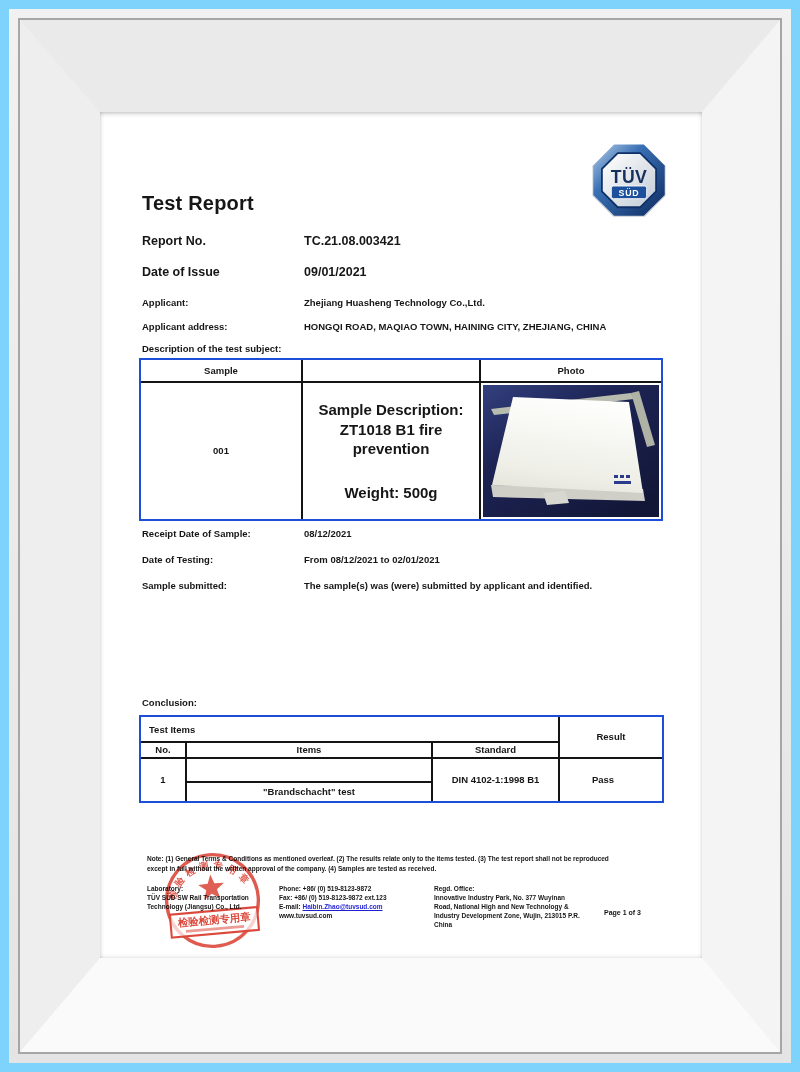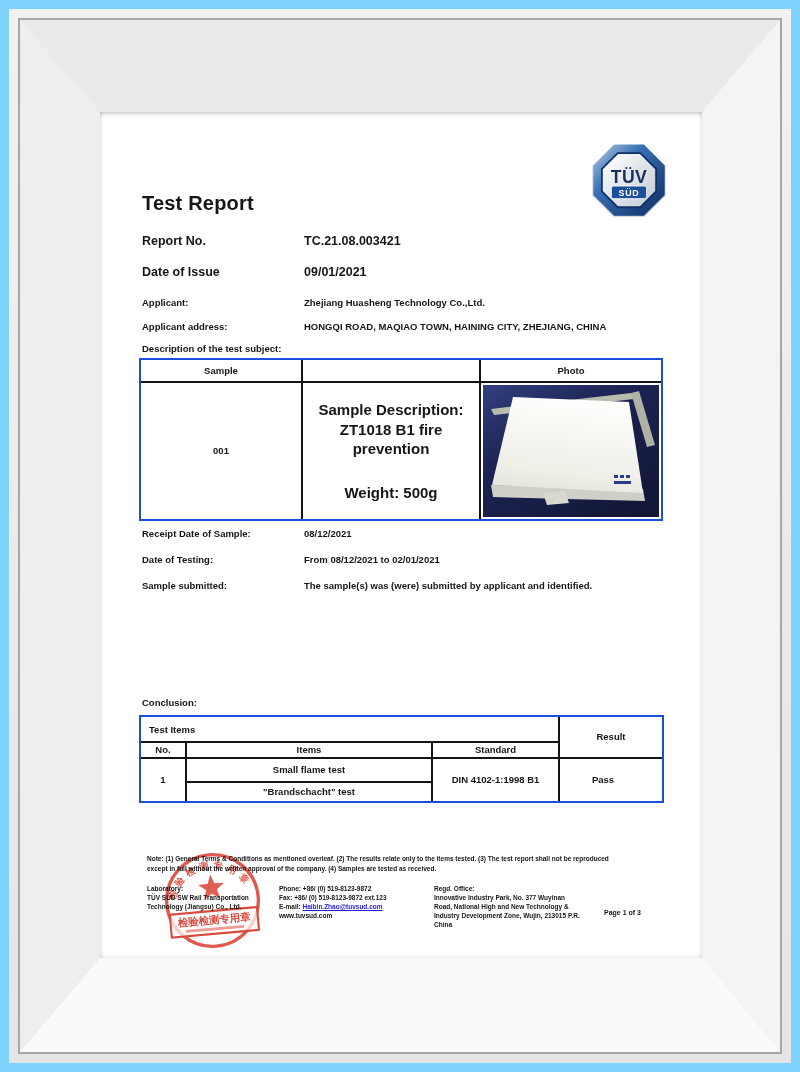--- a/index.html
+++ b/index.html
@@ -162,21 +162,20 @@
       <div class="line" style="left:0;top:40px;width:521px;height:2px"></div>
       <div class="line" style="left:46px;top:64px;width:244px;height:2px"></div>
 
       <div class="cell" style="left:419px;top:0;width:102px;height:40px">Result</div>
       <div class="cell left" style="left:8px;top:2px;width:300px;height:22px">Test Items</div>
       <div class="cell" style="left:0;top:26px;width:44px;height:14px">No.</div>
       <div class="cell" style="left:46px;top:26px;width:244px;height:14px">Items</div>
       <div class="cell" style="left:292px;top:26px;width:125px;height:14px">Standard</div>
 
       <div class="cell" style="left:0;top:42px;width:44px;height:42px">1</div>
-      <div class="cell" style="left:46px;top:42px;width:244px;height:22px">Small flame test</div>
       <div class="cell" style="left:46px;top:66px;width:244px;height:18px">"Brandschacht" test</div>
       <div class="cell" style="left:292px;top:42px;width:125px;height:42px">DIN 4102-1:1998 B1</div>
       <div class="cell" style="left:419px;top:42px;width:86px;height:42px">Pass</div>
     </div>
 
     <div class="note" style="left:47px;top:742px">
       <div>Note: (1) General Terms &amp; Conditions as mentioned overleaf. (2) The results relate only to the items tested. (3) The test report shall not be reproduced</div>
       <div>except in full without the written approval of the company. (4) Samples are tested as received.</div>
     </div>
 

